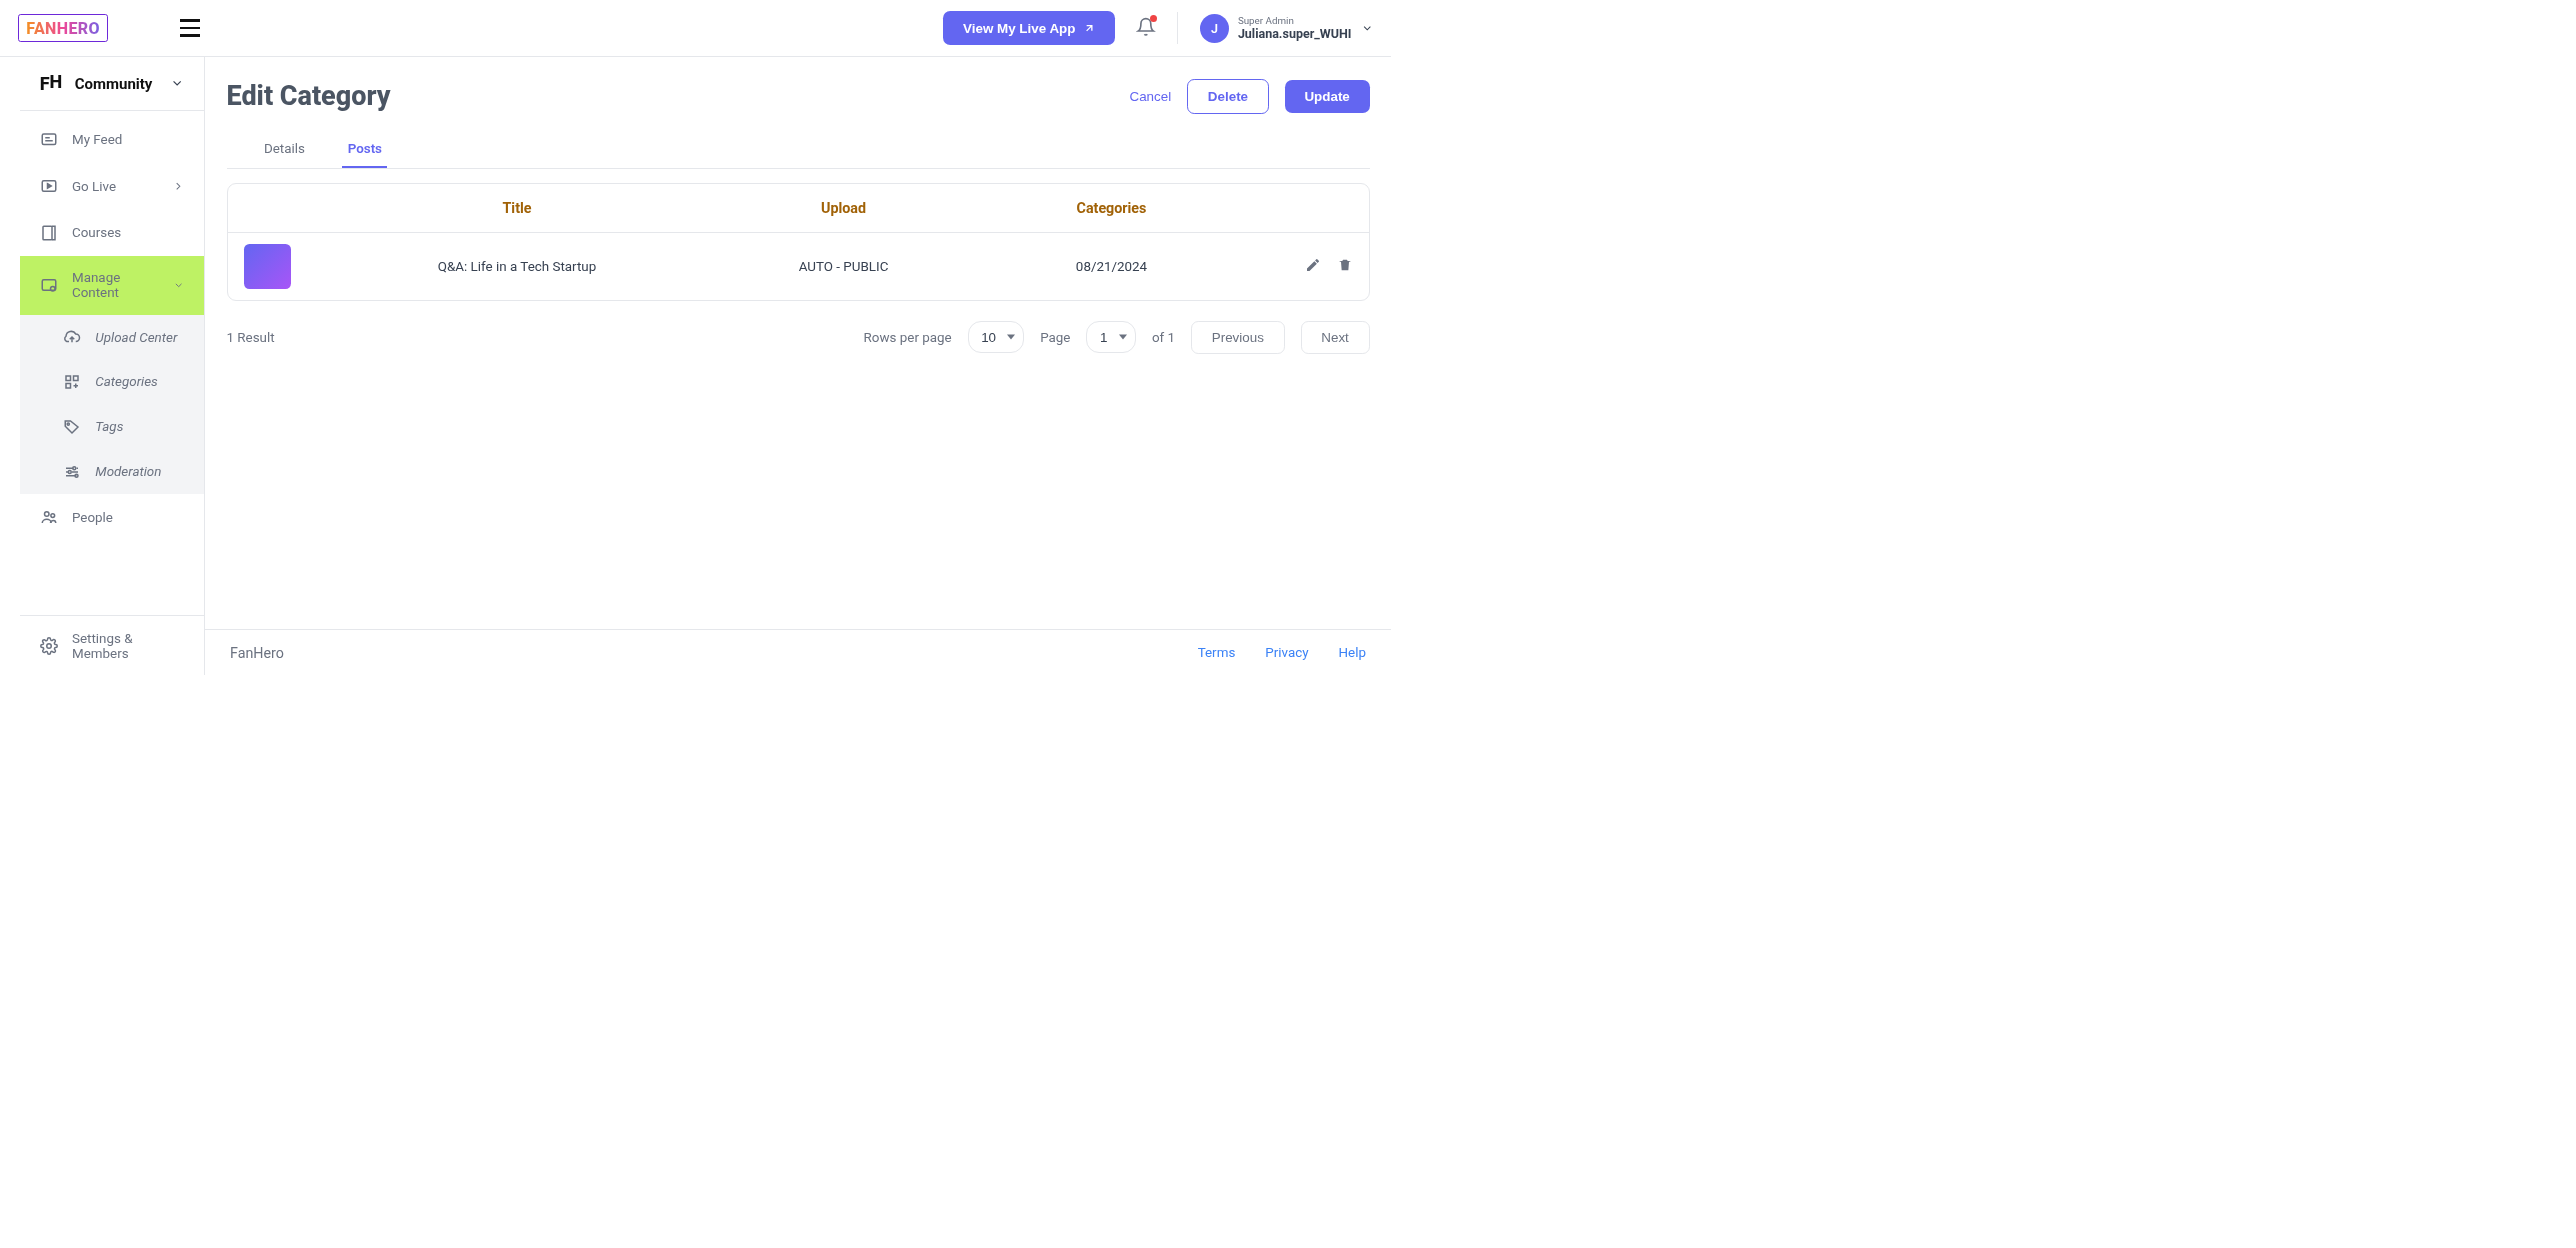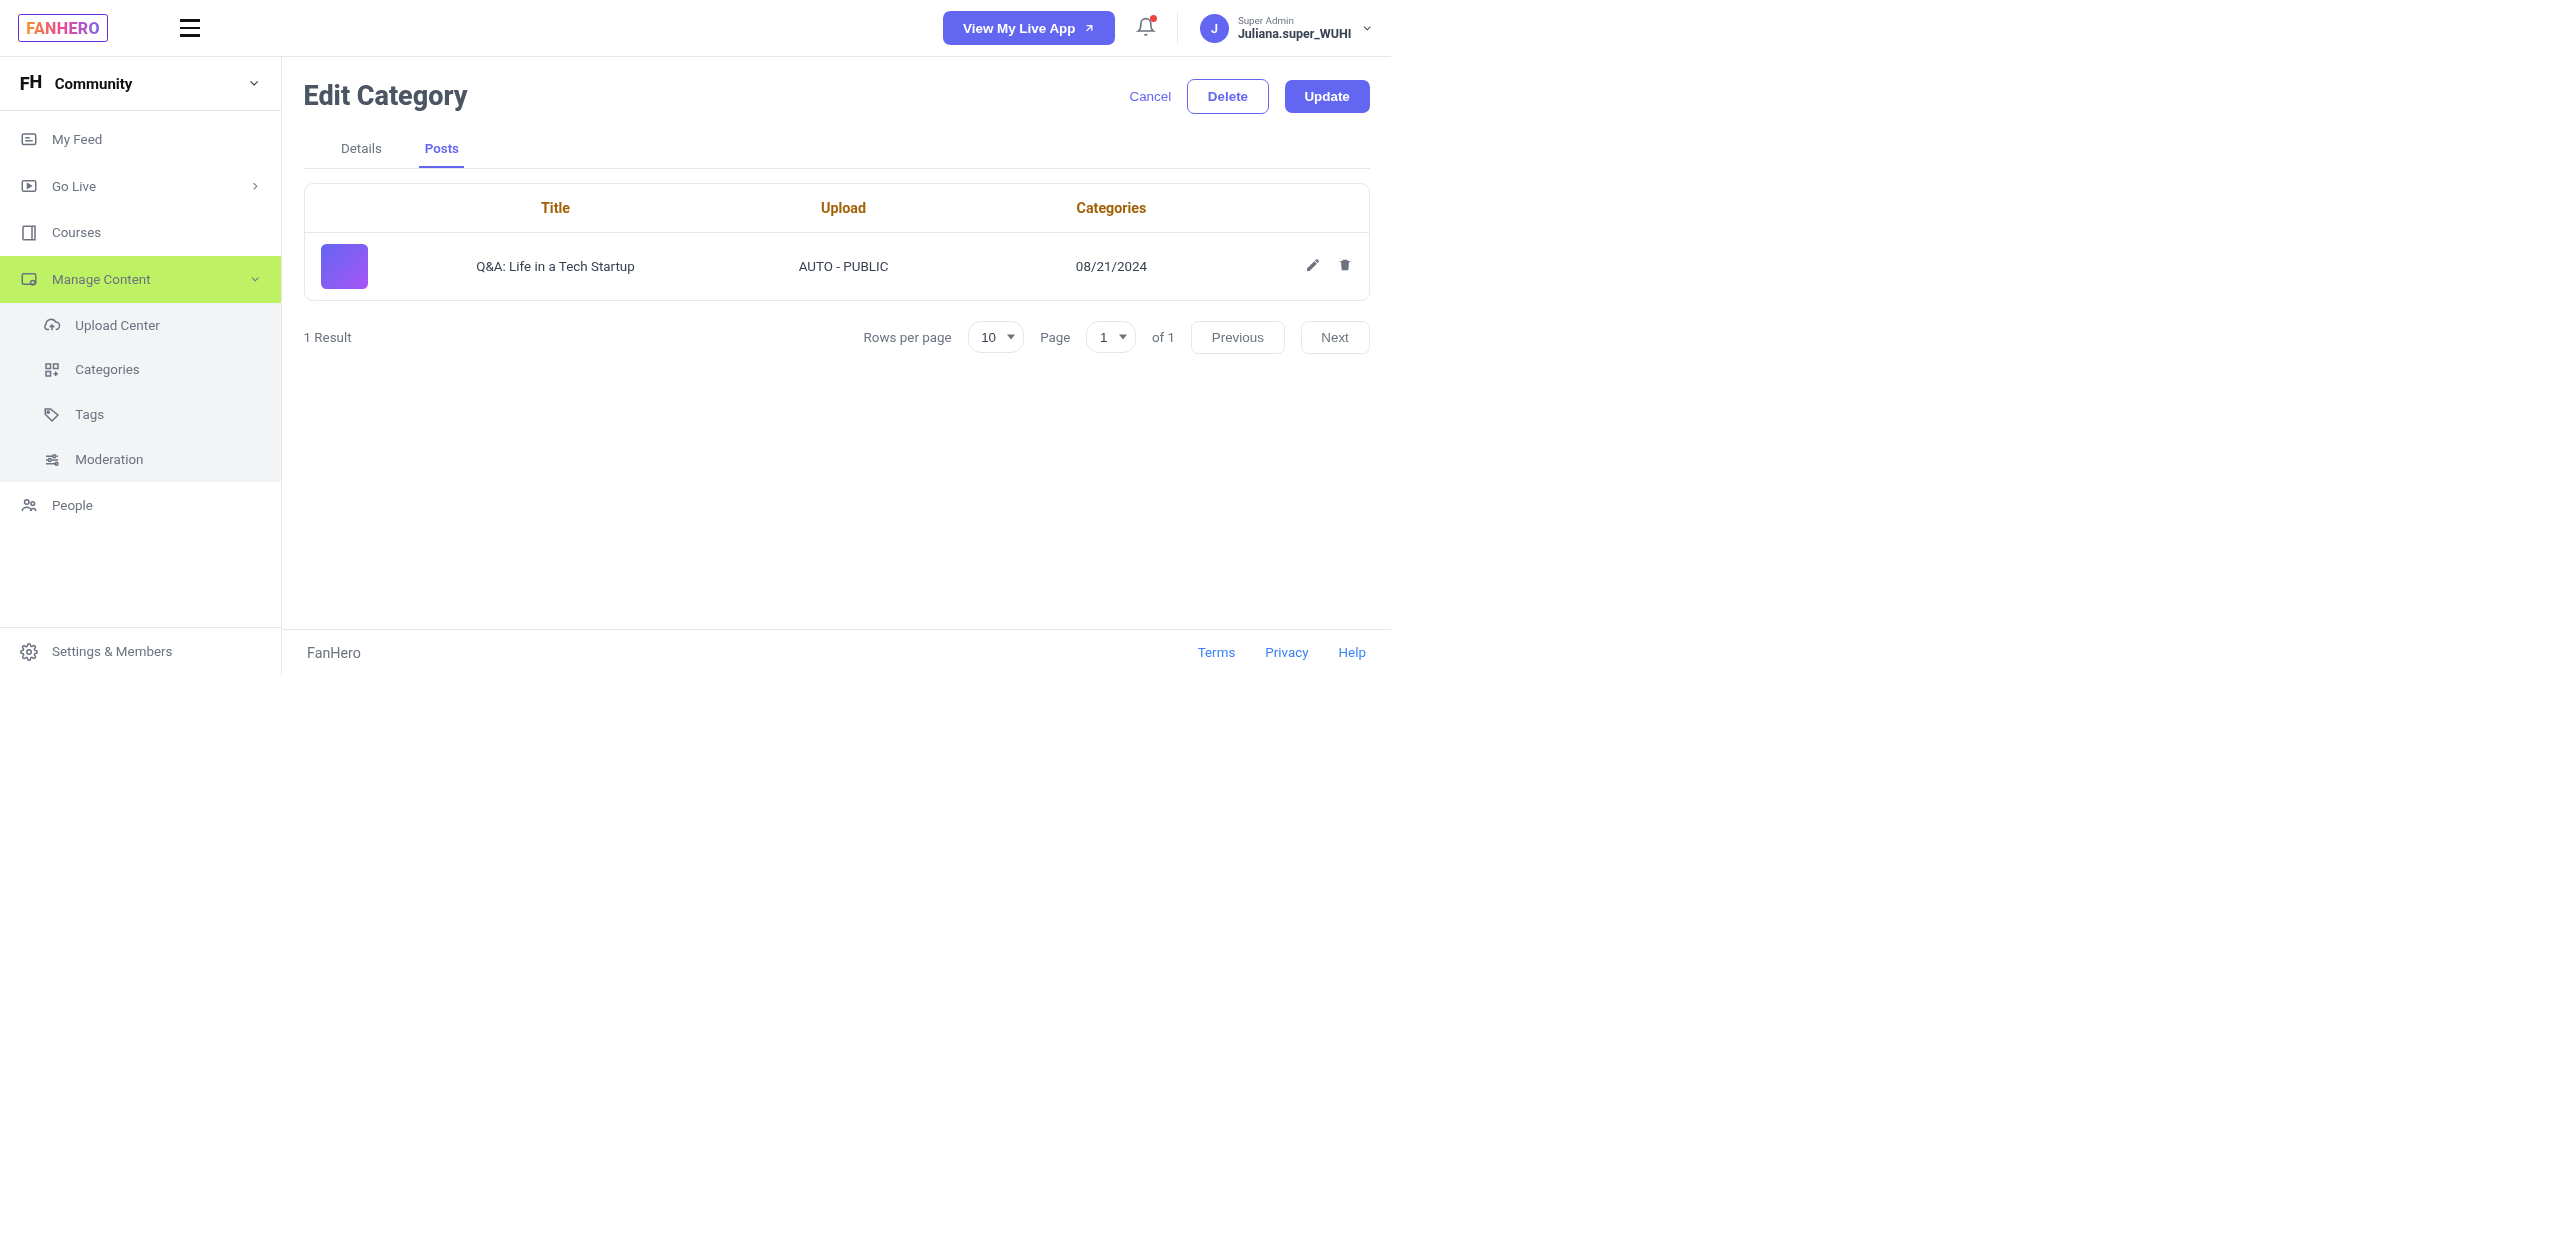--- a/index.html
+++ b/index.html
@@ -74,25 +74,26 @@
   }
   .user-meta { line-height: 1.2; }
   .user-role { font-size: 9.8px; color: var(--text-gray); }
   .user-name { font-size: 12.5px; font-weight: 700; color: var(--text-dark); }
 
   
   .body { display: flex; flex: 1; min-height: 0; }
 
   
   .sidebar {
-    width: 282px;
+    width: 205px;
     border-right: 0.9px solid var(--border);
     display: flex;
     flex-direction: column;
     background: #fff;
+    padding-left: 20px;
   }
   .workspace {
     display: flex; align-items: center; justify-content: space-between;
     padding: 16px 19.7px; border-bottom: 0.9px solid var(--border);
   }
   .workspace-left { display: flex; align-items: center; gap: 12.5px; }
   .workspace-icon { font-weight: 800; font-size: 18px; color:#111; }
   .workspace-name { font-weight: 700; font-size: 15px; color:#111; }
   .nav { padding-top: 5.4px; flex: 1; overflow-y: auto; }
   .nav-item {
@@ -100,21 +101,21 @@
     padding: 14.3px 19.7px; color: var(--text-gray);
     font-size: 13.4px; cursor: pointer;
   }
   .nav-item.has-arrow { justify-content: space-between; }
   .nav-item-left { display: flex; align-items: center; gap: 14.3px; }
   .nav-item.active { background: #bef264; }
   .sub-nav { background: #f3f4f6; }
   .sub-item {
     display: flex; align-items: center; gap: 14.3px;
     padding: 13.4px 19.7px 13.4px 43px; color: var(--text-gray);
-    font-size: 13.4px; cursor: pointer;
+    font-size: 13.4px; cursor: pointer; font-style: italic;
   }
   .sidebar-footer {
     border-top: 0.9px solid var(--border);
   }
   .icon { width: 18px; height: 18px; flex-shrink: 0; }
 
   
   .main { flex: 1; display: flex; flex-direction: column; min-width: 0; }
   .content { flex: 1; padding: 21.5px 21.5px 0 21.5px; overflow-y: auto; }
   .page-head { display: flex; align-items: center; justify-content: space-between; margin-bottom: 18px; }

